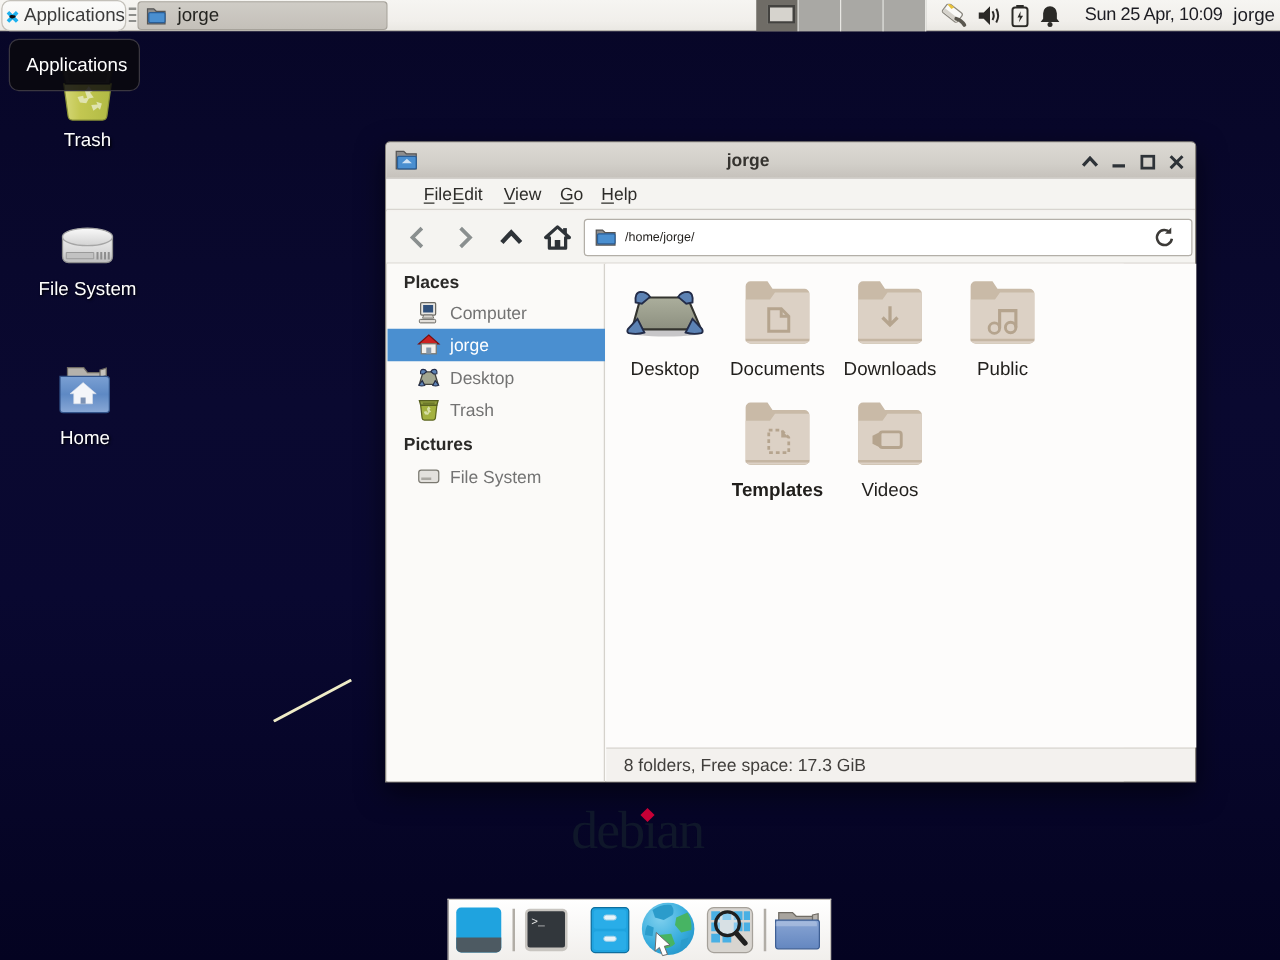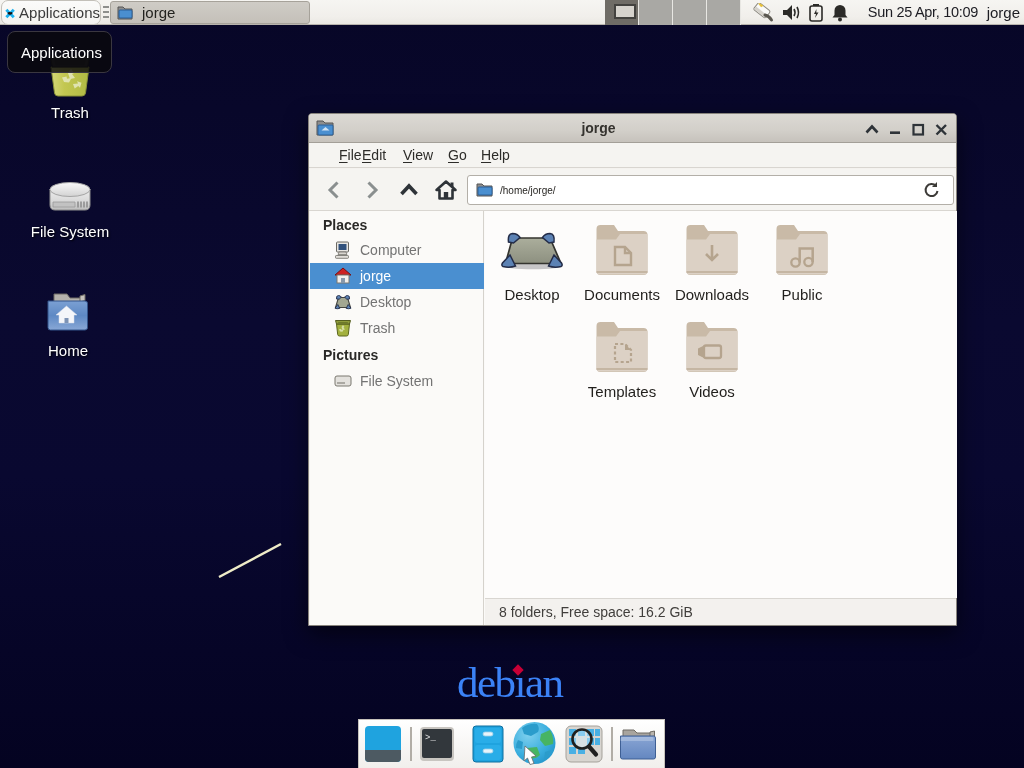--- a/index.html
+++ b/index.html
@@ -75,22 +75,22 @@
 .srow .sicon { margin-left:23px; width:20px; height:20px; flex:0 0 20px; }
 .srow .stext { margin-left:7px; }
 .srow.sel { background:#4a8fd0; color:#ffffff; }
 #mainarea { position:absolute; left:175px; top:0; width:472px; height:387px; background:#fdfcfb; }
 .ficon { position:absolute; width:90px; text-align:center; font-size:15px; color:#211f1c; }
 .ficon .ilbl { margin-top:7px; }
 #statusbar { position:absolute; left:176px; top:484px; width:471px; height:27px; background:#f3f1ee;
   border-top:1px solid #d9d6d1; font-size:14px; color:#403e3b; line-height:26px; padding-left:14px; }
 
 
-#debian { position:absolute; left:457px; top:658px; width:160px; height:60px;
-  font-family:"Liberation Serif", serif; color:#3b82f6; font-size:43px; letter-spacing:-1.5px; }
+#debian { position:absolute; left:457px; top:640px; width:160px; height:60px;
+  font-family:"Liberation Serif", serif; color:#0f172a; font-size:43px; letter-spacing:-1.5px; }
 #debi-dot { position:absolute; left:57px; top:8px; width:8px; height:8px; background:#c70036; transform:rotate(45deg); }
 
 
 #dock { position:absolute; left:358px; top:719px; width:307px; height:49px;
   background:linear-gradient(180deg,#ffffff,#f1efec); border:1px solid #c6c2bb; border-bottom:none;
   display:flex; align-items:center; }
 .dockicon { width:40px; height:40px; margin-left:5px; flex:0 0 auto; }
 .docksep { width:2px; height:34px; background:#b1ada6; margin-left:7px; margin-right:0px; flex:0 0 auto; }
 </style>
 </head>
@@ -356,41 +356,41 @@
         <div class="ficon" style="left:272px; top:11px;"><svg width="54" height="54" viewBox="0 0 54 54">
     <path d="M1.5 7 a4 4 0 0 1 4-4 h13.5 l4 6 h25.5 a4 4 0 0 1 4 4 v36 a4 4 0 0 1-4 4 H5.5 a4 4 0 0 1-4-4 z" fill="#c9baa7"></path>
     <path d="M1.5 17.5 h19.5 l4-5.5 h27.5 v37 a3.5 3.5 0 0 1-3.5 3.5 H5 a3.5 3.5 0 0 1-3.5-3.5 z" fill="#dcd1c5"></path>
     <path d="M1.5 50 h51" stroke="#c5b6a3" stroke-width="2"></path>
     <g transform="translate(0,3)">
               <circle cx="20.5" cy="37.5" r="4.2" fill="none" stroke="#b5a48e" stroke-width="2.3"></circle>
               <circle cx="33.5" cy="37" r="4.2" fill="none" stroke="#b5a48e" stroke-width="2.3"></circle>
               <path d="M24.7 37.5 V23.5 H37.7 V37" stroke="#b5a48e" stroke-width="2.5" fill="none"></path>
             </g>
   </svg><div class="ilbl">Public</div></div>
-        <div class="ficon" style="left:92px; top:108px;"><svg width="54" height="54" viewBox="0 0 54 54">
+        <div class="ficon" style="left:92px; top:108px;font-weight:bold;"><svg width="54" height="54" viewBox="0 0 54 54">
     <path d="M1.5 7 a4 4 0 0 1 4-4 h13.5 l4 6 h25.5 a4 4 0 0 1 4 4 v36 a4 4 0 0 1-4 4 H5.5 a4 4 0 0 1-4-4 z" fill="#c9baa7"></path>
     <path d="M1.5 17.5 h19.5 l4-5.5 h27.5 v37 a3.5 3.5 0 0 1-3.5 3.5 H5 a3.5 3.5 0 0 1-3.5-3.5 z" fill="#dcd1c5"></path>
     <path d="M1.5 50 h51" stroke="#c5b6a3" stroke-width="2"></path>
     <g transform="translate(0,3)">
               <path d="M20 22 h10 l6 6 v12 h-16 z" fill="none" stroke="#b5a48e" stroke-width="2.2" stroke-dasharray="3 2.4"></path>
               <path d="M30 22 v6 h6 z" fill="#b5a48e"></path>
             </g>
   </svg><div class="ilbl">Templates</div></div>
         <div class="ficon" style="left:182px; top:108px;"><svg width="54" height="54" viewBox="0 0 54 54">
     <path d="M1.5 7 a4 4 0 0 1 4-4 h13.5 l4 6 h25.5 a4 4 0 0 1 4 4 v36 a4 4 0 0 1-4 4 H5.5 a4 4 0 0 1-4-4 z" fill="#c9baa7"></path>
     <path d="M1.5 17.5 h19.5 l4-5.5 h27.5 v37 a3.5 3.5 0 0 1-3.5 3.5 H5 a3.5 3.5 0 0 1-3.5-3.5 z" fill="#dcd1c5"></path>
     <path d="M1.5 50 h51" stroke="#c5b6a3" stroke-width="2"></path>
     <g transform="translate(0,3)">
               <rect x="19" y="23.5" width="17" height="12.5" rx="2" fill="none" stroke="#b5a48e" stroke-width="2.3"></rect>
               <path d="M13 26.5 l6 -3 v12.5 l-6 -3 z" fill="#b5a48e"></path>
             </g>
   </svg><div class="ilbl">Videos</div></div>
       </div>
   </div>
-  <div id="statusbar">8 folders, Free space: 16.2 GiB</div>
+  <div id="statusbar">8 folders, Free space: 17.3 GiB</div>
 </div>
 
 <div id="debian">debıan<div id="debi-dot"></div></div>
 
 <div id="dock">
   <svg class="dockicon" style="margin-left:4px" viewBox="0 0 40 40">
     <rect x="2" y="2" width="36" height="36" rx="4" fill="#1fa3df"></rect>
     <path d="M2 26 h36 v8 a4 4 0 0 1 -4 4 h-28 a4 4 0 0 1 -4 -4 z" fill="#4d5a62"></path>
   </svg>
   <div class="docksep"></div>

